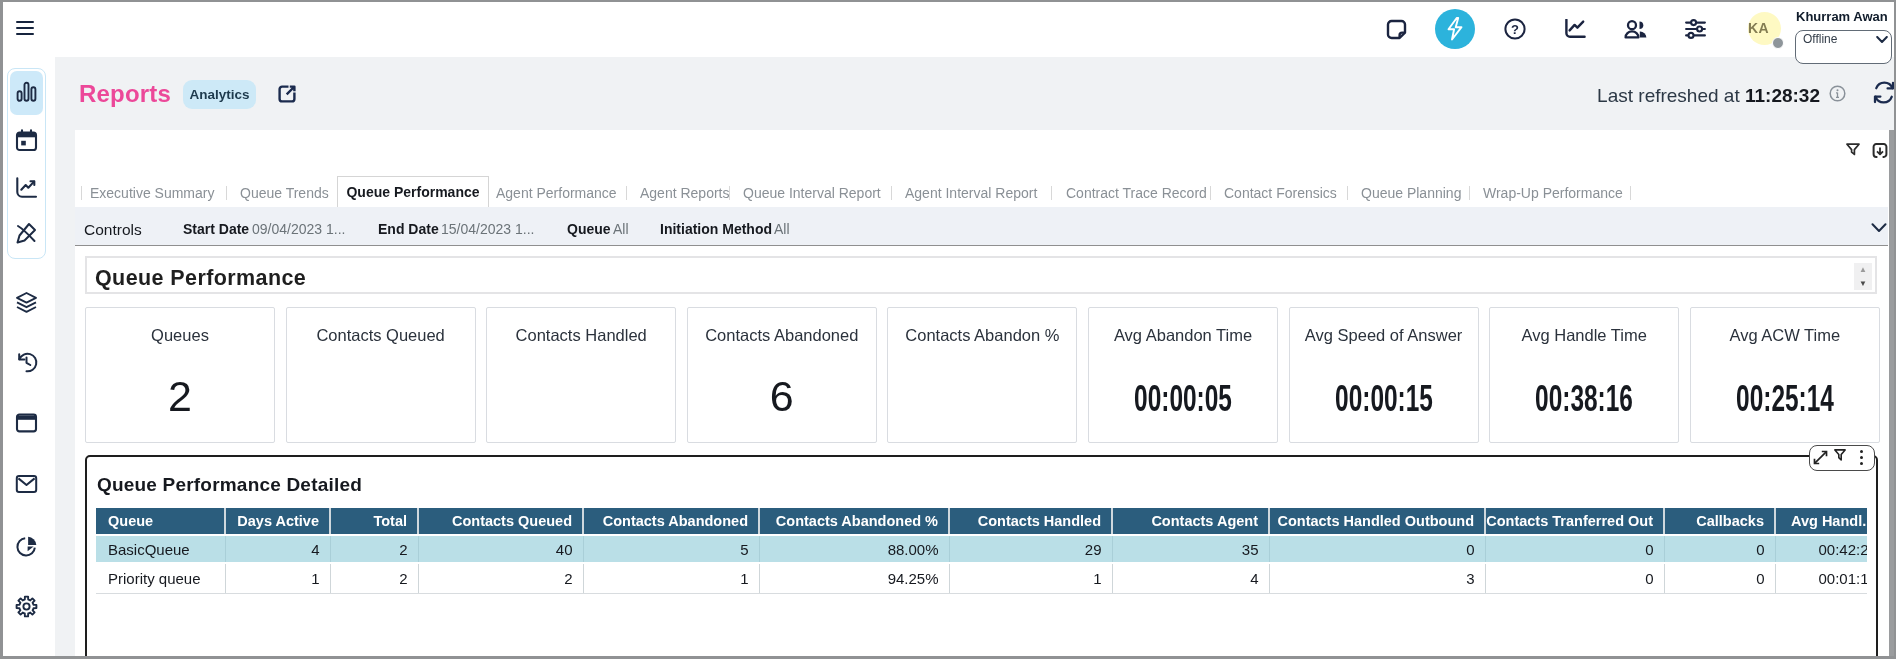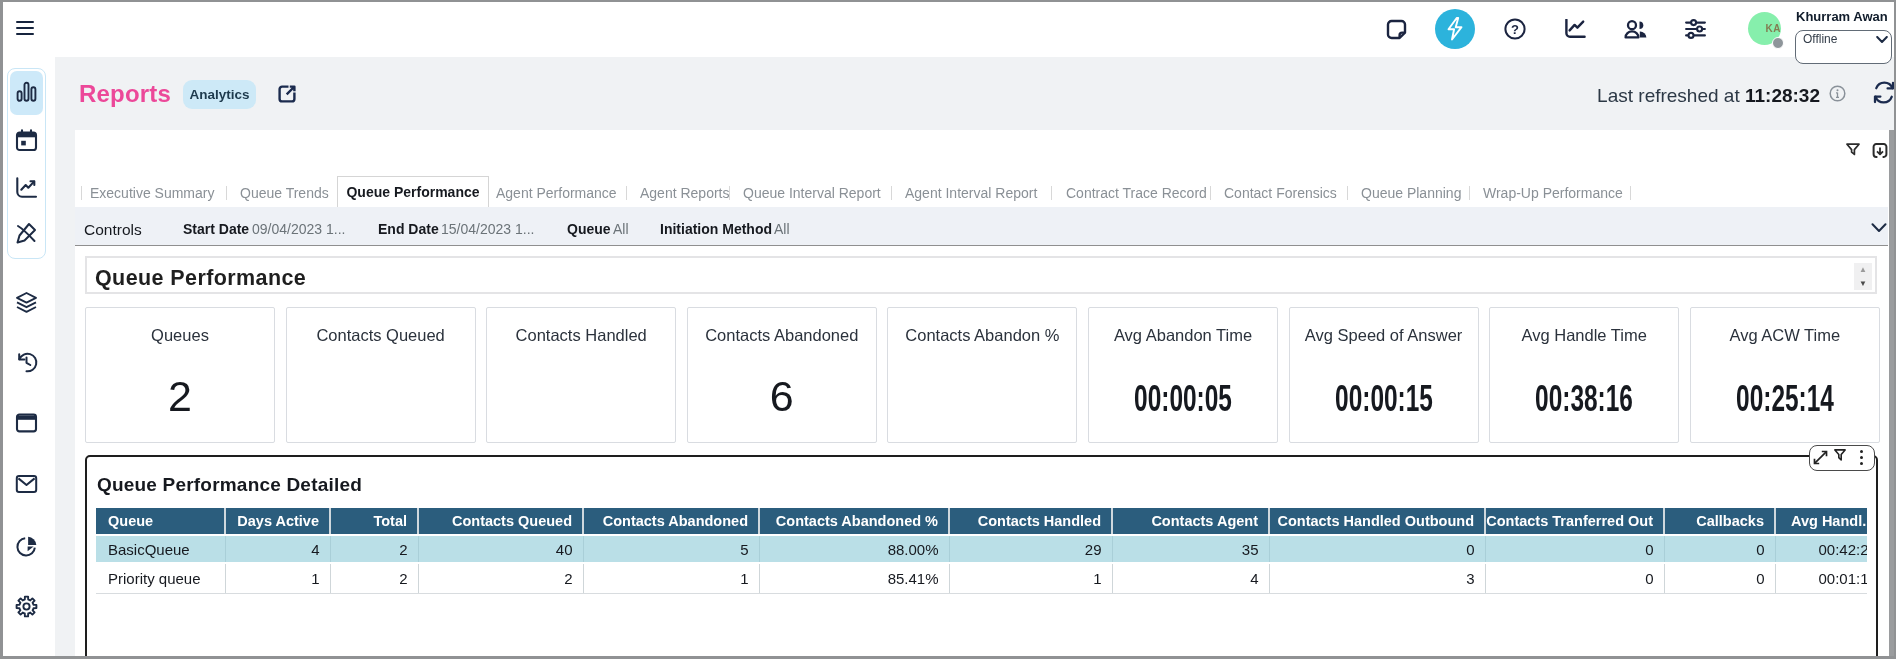--- a/index.html
+++ b/index.html
@@ -52,22 +52,22 @@
   border-right:2px solid #cfd8dd;border-bottom:2px solid #fff;white-space:nowrap;overflow:hidden}
 th.ql{text-align:left;padding:0 0 0 12px}
 td{font-size:15px;color:#16191f;height:26px;padding:0 10px 0 0;text-align:right;border-right:1px solid #cfd6d9;
   border-bottom:2px solid #fff;white-space:nowrap;overflow:hidden}
 td.ql{text-align:left;padding:0 0 0 12px}
 tr.hl td{background:#badfe7;border-right-color:#a9cfd8}
 tr.wr td{height:29px;border-bottom:1.5px solid #d8dcdf}
 th:last-child{text-align:left;padding:0 0 0 15px}
 td:last-child{text-align:left;padding:0 0 0 43px}
 .ic{position:absolute}
-#avatar{left:1748px;top:12px;width:33px;height:33px;border-radius:50%;background:#86efac;
-  text-align:right;line-height:33px;font-size:10px;font-weight:bold;color:#837c52;letter-spacing:0.5px}
+#avatar{left:1748px;top:12px;width:33px;height:33px;border-radius:50%;background:#fef9c3;
+  text-align:left;line-height:33px;font-size:14px;font-weight:bold;color:#837c52;letter-spacing:0.5px}
 #statusdot{left:1772px;top:37px;width:10px;height:10px;border-radius:50%;background:#8e959a;border:1px solid #fff}
 #uname{left:1796px;top:9px;font-size:13px;font-weight:bold;color:#101c2b}
 #usel{left:1795px;top:30px;width:97px;height:34px;border:1px solid #626c77;border-radius:8px;background:#fff;
   font-size:12px;color:#333d49;line-height:17px;padding-left:7px;box-sizing:border-box}
 #uselcar{left:1876px;top:36px}
 #spinner{left:1854px;top:263px;width:18px;height:27px;background:#f0f0f1;box-sizing:border-box;
   font-size:8px;text-align:center;line-height:13.5px}
 #spinner div{height:13.5px}
 #spinner .sb{border-top:none}
 .tbdot{position:absolute;width:3.4px;height:3.4px;border-radius:50%;background:#222}
@@ -207,21 +207,21 @@
           <td>0</td>
           <td>0</td>
           <td>00:42:22</td>
         </tr>
 <tr class="wr">
           <td class="ql">Priority queue</td>
           <td>1</td>
           <td>2</td>
           <td>2</td>
           <td>1</td>
-          <td>85.41%</td>
+          <td>94.25%</td>
           <td>1</td>
           <td>4</td>
           <td>3</td>
           <td>0</td>
           <td>0</td>
           <td>00:01:19</td>
         </tr>
 </tbody>
     </table>
 </div>

